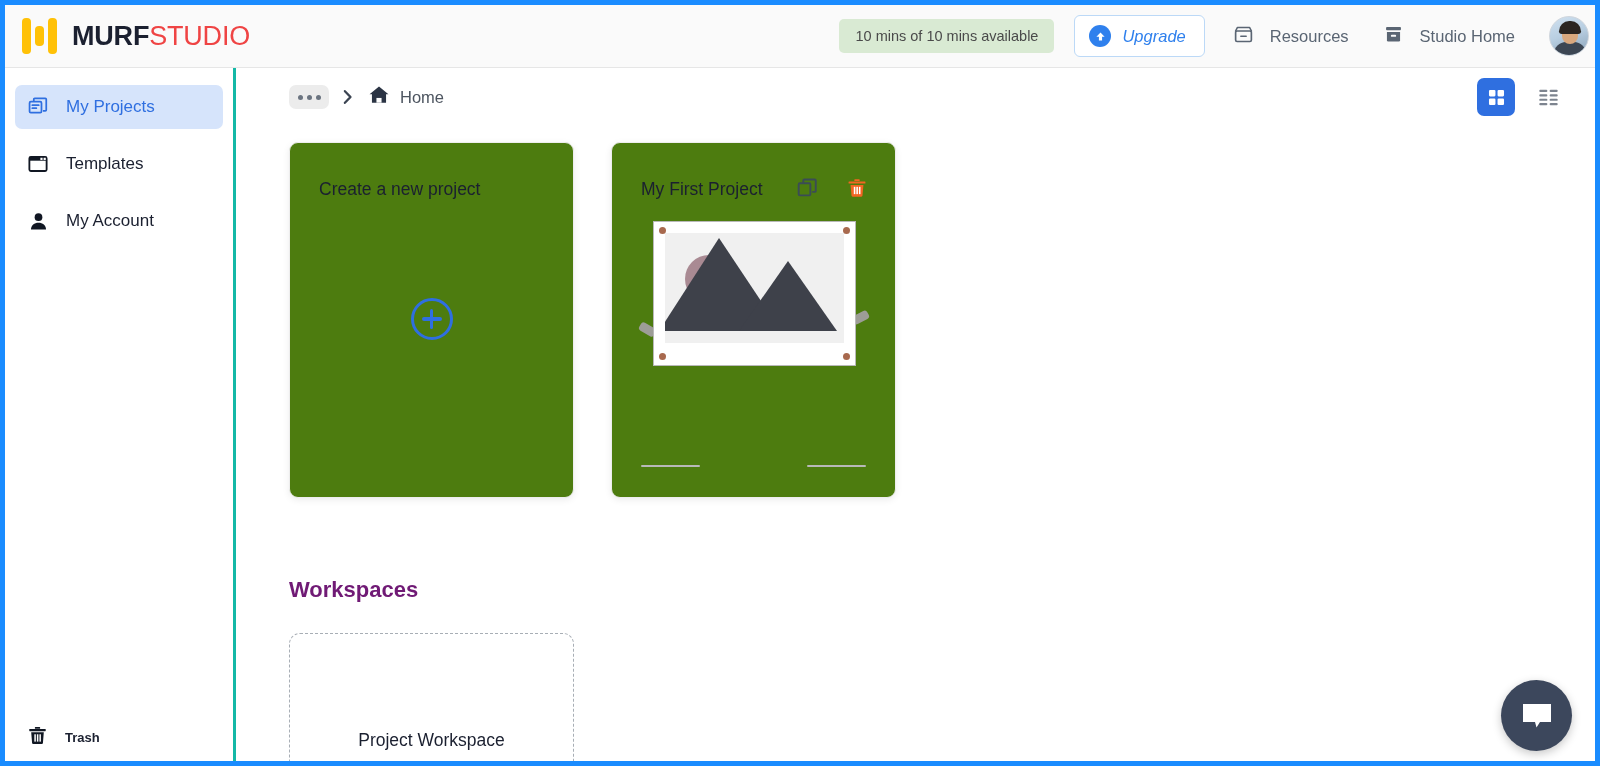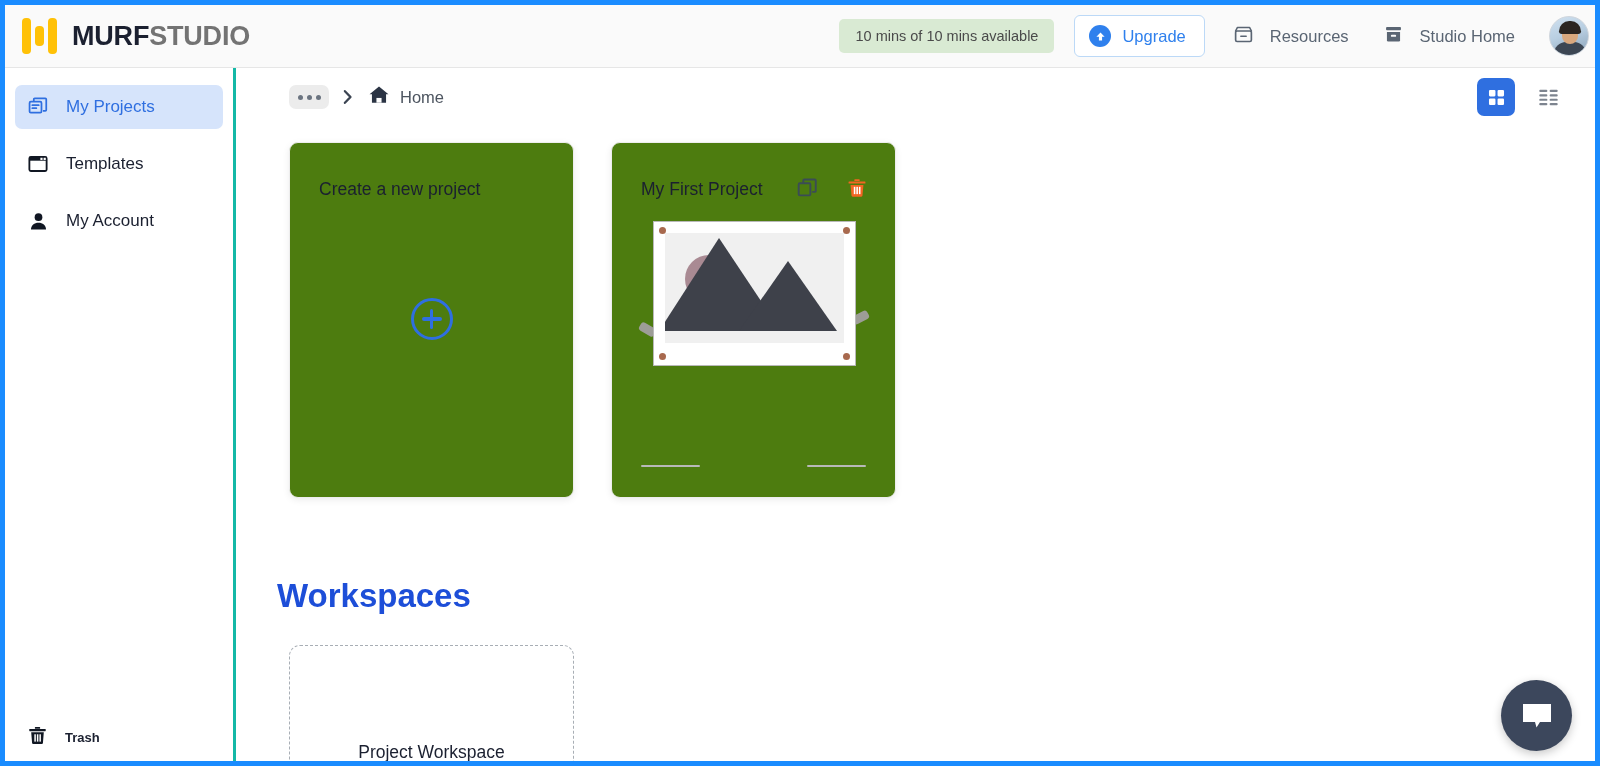--- a/index.html
+++ b/index.html
@@ -24,34 +24,34 @@
     border-bottom: 1px solid #e6e6e6;
     display: flex; align-items: center;
   }
   .brand { display: flex; align-items: center; margin-left: 17px; gap: 15px; }
   .logo-bars { display: flex; align-items: center; gap: 4px; height: 36px; }
   .logo-bars i { display:block; width: 9px; background: #FFC107; border-radius: 4px; }
   .logo-bars i.tall { height: 36px; }
   .logo-bars i.short { height: 20px; }
   .brand-text { font-size: 27px; letter-spacing: -0.2px; color: #1b2030; white-space: nowrap; }
   .brand-text b { font-weight: 700; }
-  .brand-text span { font-weight: 700; color: #737373; }
+  .brand-text span { font-weight: 400; color: #ef4444; }
 
   .header-right { margin-left: auto; display: flex; align-items: center; gap: 0; padding-right: 6px; }
   .mins-badge {
     background: #d9ead3; color: #4a4a4a;
     font-size: 14.5px; padding: 9px 16px; border-radius: 5px;
     white-space: nowrap; margin-right: 20px;
   }
   .upgrade-btn {
     display: flex; align-items: center; gap: 11px;
     background: #ffffff; border: 1px solid #bcd9f7; border-radius: 6px;
     padding: 9px 18px 9px 14px; cursor: pointer; margin-right: 28px;
   }
-  .upgrade-btn .lbl { color: #2f80ed; font-size: 16.5px; }
+  .upgrade-btn .lbl { color: #2f80ed; font-size: 16.5px; font-style: italic; }
   .up-arrow-circle {
     width: 22px; height: 22px; border-radius: 50%; background: #2f80ed;
     display: flex; align-items: center; justify-content: center; flex: 0 0 auto;
   }
   .hdr-link {
     display: flex; align-items: center; gap: 16px;
     color: #5a6573; font-size: 16.5px; cursor: pointer; margin-right: 34px;
     white-space: nowrap;
   }
   .avatar {
@@ -151,22 +151,22 @@
     background: #f0f0f0; overflow: hidden;
   }
   .sun { position: absolute; left: 20px; top: 22px; width: 48px; height: 48px; border-radius: 50%; background: #a98a93; }
   .dot { position: absolute; width: 7px; height: 7px; border-radius: 50%; background: #a8694e; }
   .hook { position: absolute; width: 17px; height: 9px; background: #9d9d97; border-radius: 3px; }
 
   .skel-row { position: absolute; left: 29px; right: 29px; bottom: 30px; display: flex; justify-content: space-between; }
   .skel { width: 59px; height: 2px; background: #b9b9b9; border-radius: 1px; }
 
   .ws-title {
-    margin: 79px 0 0 40px;
-    font-size: 33px; font-weight: 700; color: #1d4ed8;
+    margin: 79px 0 0 52px;
+    font-size: 22px; font-weight: 700; color: #701a75;
   }
   .ws-row { display: flex; padding-left: 52px; margin-top: 30px; }
   .ws-card {
     width: 285px; height: 200px;
     border: 1.5px dashed #a8aeb5; border-radius: 11px;
     position: relative; cursor: pointer;
   }
   .ws-card .lbl {
     position: absolute; left: 0; right: 0; top: 96px;
     text-align: center; font-size: 17.5px; color: #1b2030;

